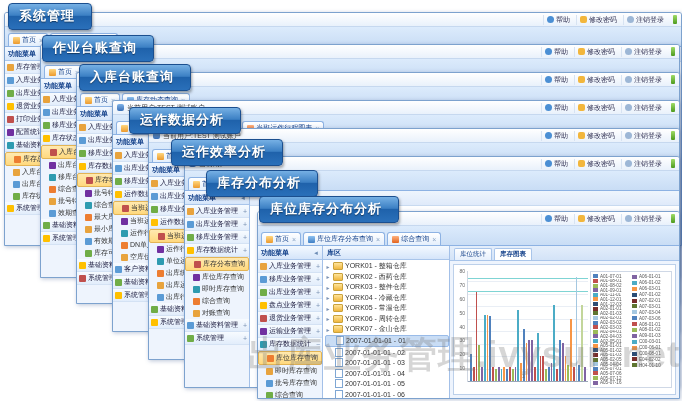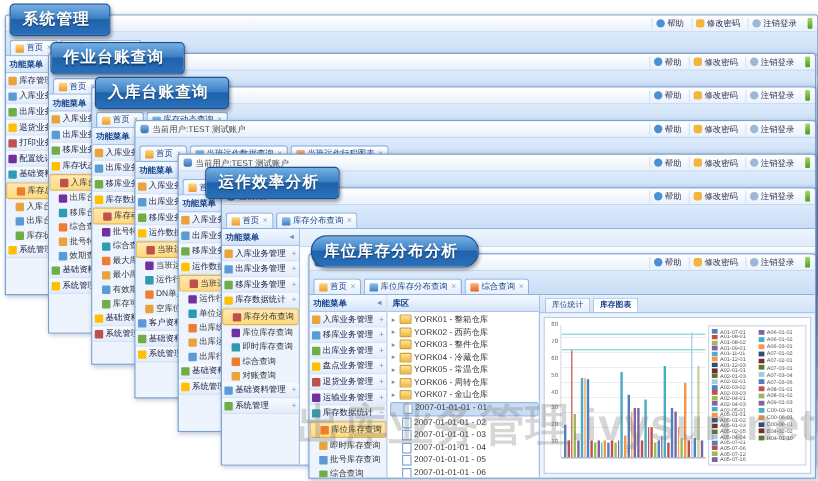--- a/index.html
+++ b/index.html
@@ -1111,15 +1111,17 @@
                 </div>
               </div>
             </div>
           </div>
         </div>
       </div>
     </div>
     <div class="banner" style="left: 8px; top: 3px;">系统管理</div>
     <div class="banner" style="left: 42px; top: 35px;">作业台账查询</div>
     <div class="banner" style="left: 79px; top: 64px;">入库台账查询</div>
+    <div class="banner" style="left: 129px; top: 107px;">运作数据分析</div>
     <div class="banner" style="left: 171px; top: 139px;">运作效率分析</div>
-    <div class="banner" style="left: 259px; top: 196px; border-radius: 13px;">库位库存分布分析</div>
+    <div class="banner" style="left: 206px; top: 170px;">库存分布分析</div>
+    <div class="banner" style="left: 259px; top: 196px;">库位库存分布分析</div>
   </div>
 
 </body></html>

